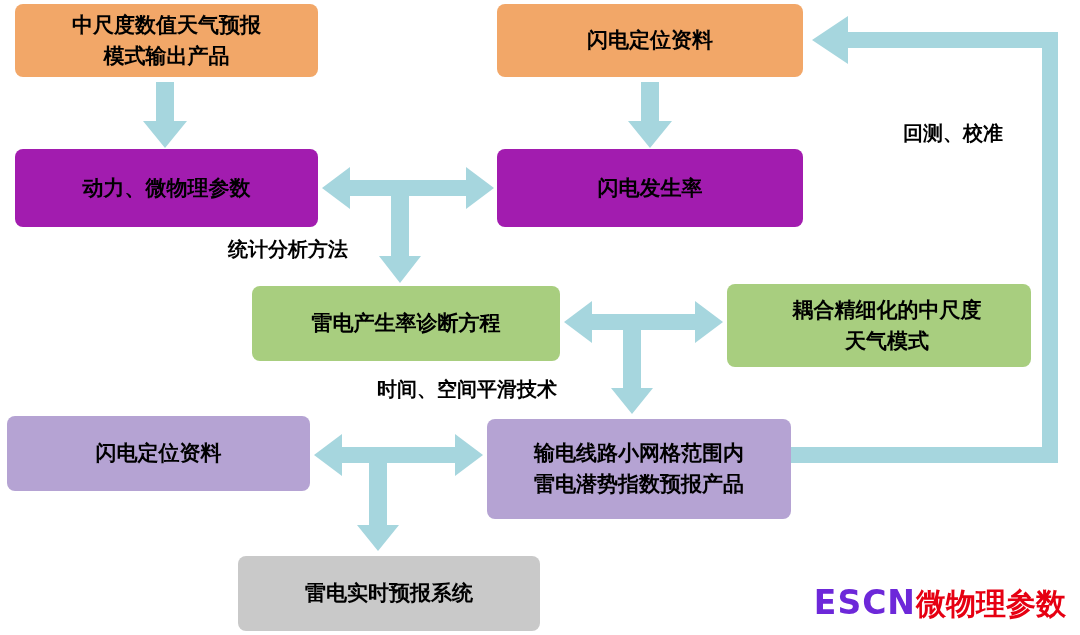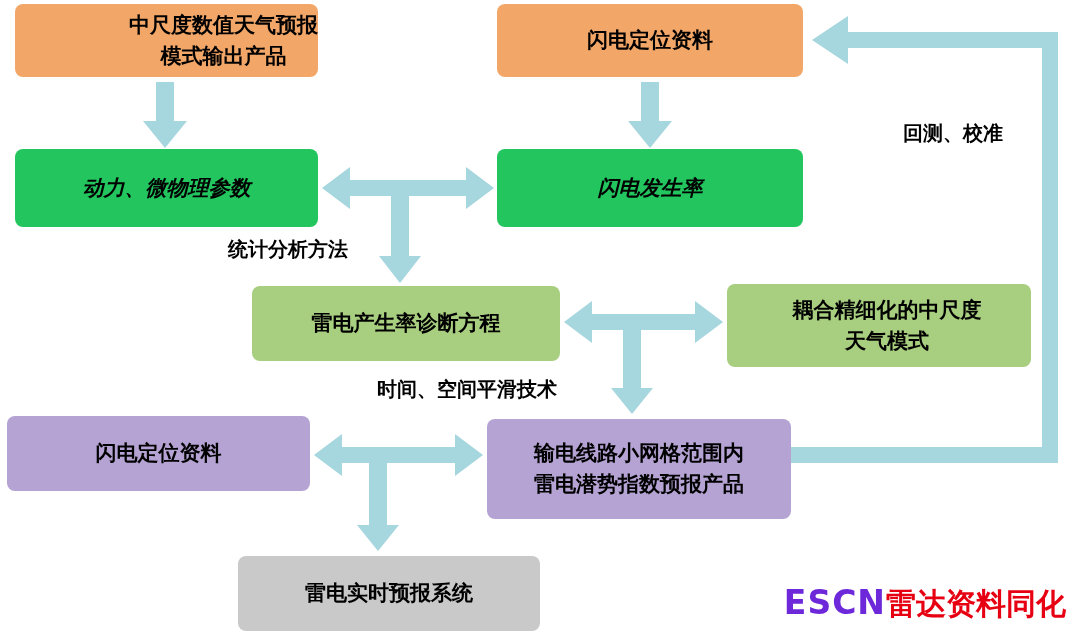--- a/index.html
+++ b/index.html
@@ -26,21 +26,21 @@
     box-sizing: border-box;
   }
   .node-label {
     white-space: pre-line;
     font-weight: bold;
     color: #000000;
     font-size: 21px;
     line-height: 31px;
   }
   .orange { background: #F2A768; }
-  .pink   { background: #22c55e; font-style: italic; }
+  .pink   { background: #a21caf; }
   .green  { background: #A8CE7F; }
   .purple { background: #B5A3D3; }
   .gray   { background: #C9C9C9; }
   .edge-label {
     position: absolute;
     font-weight: bold;
     color: #000000;
     font-size: 20px;
     white-space: nowrap;
   }
@@ -74,21 +74,21 @@
     <polygon points="641,82 659,82 659,121 672,121 650,148 628,121 641,121" fill="#A6D6DE"></polygon>
     <polygon points="322,188 350,167 350,180 466,180 466,167 494,188 466,209 466,196 350,196 350,209" fill="#A6D6DE"></polygon>
     <polygon points="391,188 409,188 409,256 421,256 400,283 379,256 391,256" fill="#A6D6DE"></polygon>
     <polygon points="564,322 592,301 592,314 695,314 695,301 723,322 695,343 695,330 592,330 592,343" fill="#A6D6DE"></polygon>
     <polygon points="623,326 641,326 641,388 653,388 632,414 611,388 623,388" fill="#A6D6DE"></polygon>
     <polygon points="314,455 342,434 342,447 455,447 455,434 483,455 455,476 455,463 342,463 342,476" fill="#A6D6DE"></polygon>
     <polygon points="369,455 387,455 387,525 399,525 378,551 357,525 369,525" fill="#A6D6DE"></polygon>
     <polygon points="791,447 1042,447 1042,48 848,48 848,64 812,40 848,16 848,32 1058,32 1058,463 791,463" fill="#A6D6DE"></polygon>
   </svg>
 
-  <div class="node orange" style="left:15px; top:4px; width:303px; height:73px;justify-content:flex-end;">
+  <div class="node orange" style="left:15px; top:4px; width:303px; height:73px;">
     <span class="node-label">中尺度数值天气预报
 模式输出产品</span>
   </div>
 
   <div class="node orange" style="left:497px; top:4px; width:306px; height:73px;">
     <span class="node-label">闪电定位资料</span>
   </div>
 
   <div class="node pink" style="left:15px; top:149px; width:303px; height:78px;">
     <span class="node-label">动力、微物理参数</span>
@@ -121,16 +121,16 @@
   </div>
 
   <div class="edge-label" style="left:228px; top:236px;">统计分析方法</div>
 
   <div class="edge-label" style="left:377px; top:376px;text-align:right;">时间、空间平滑技术</div>
 
   <div class="edge-label" style="left:903px; top:120px;">回测、校准</div>
 
   <div id="watermark">
     <span class="brand">ESCN</span>
-    <span class="site">雷达资料同化</span>
+    <span class="site">微物理参数</span>
   </div>
 
 </div>
 
 </body></html>

